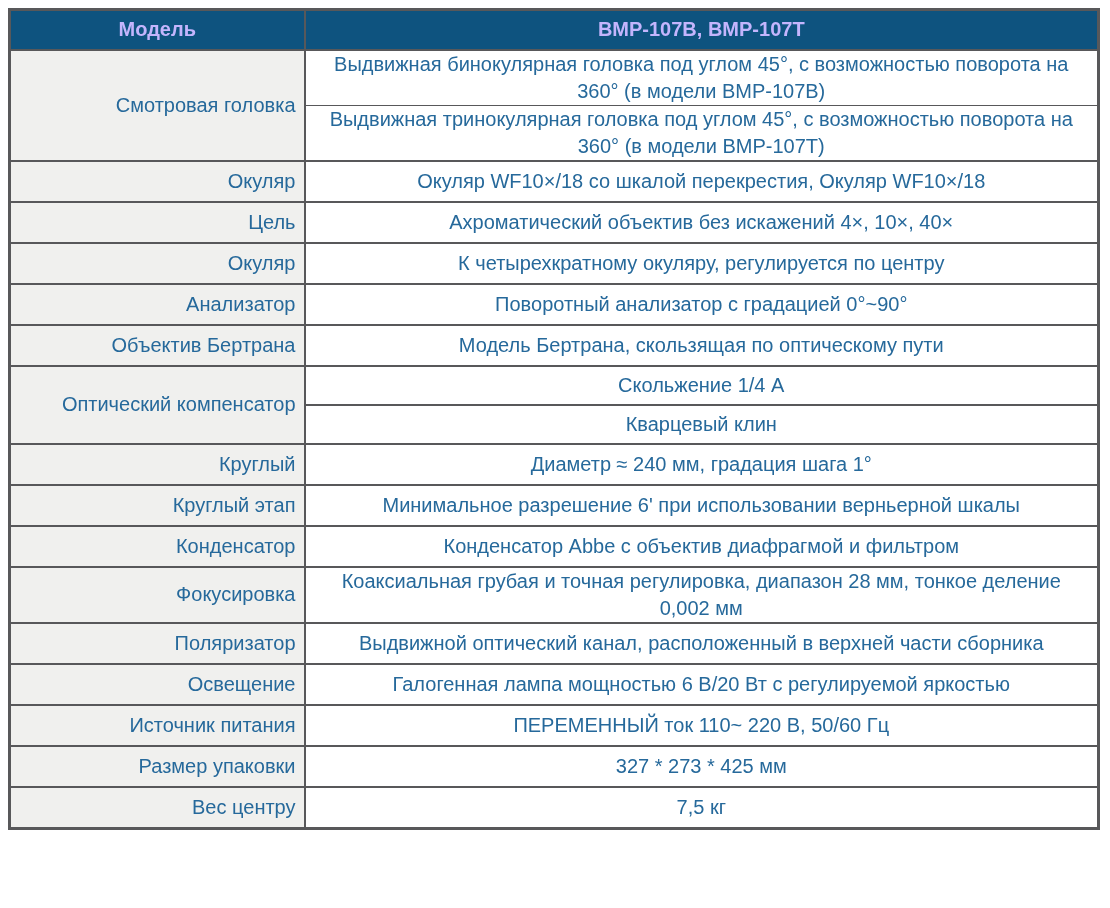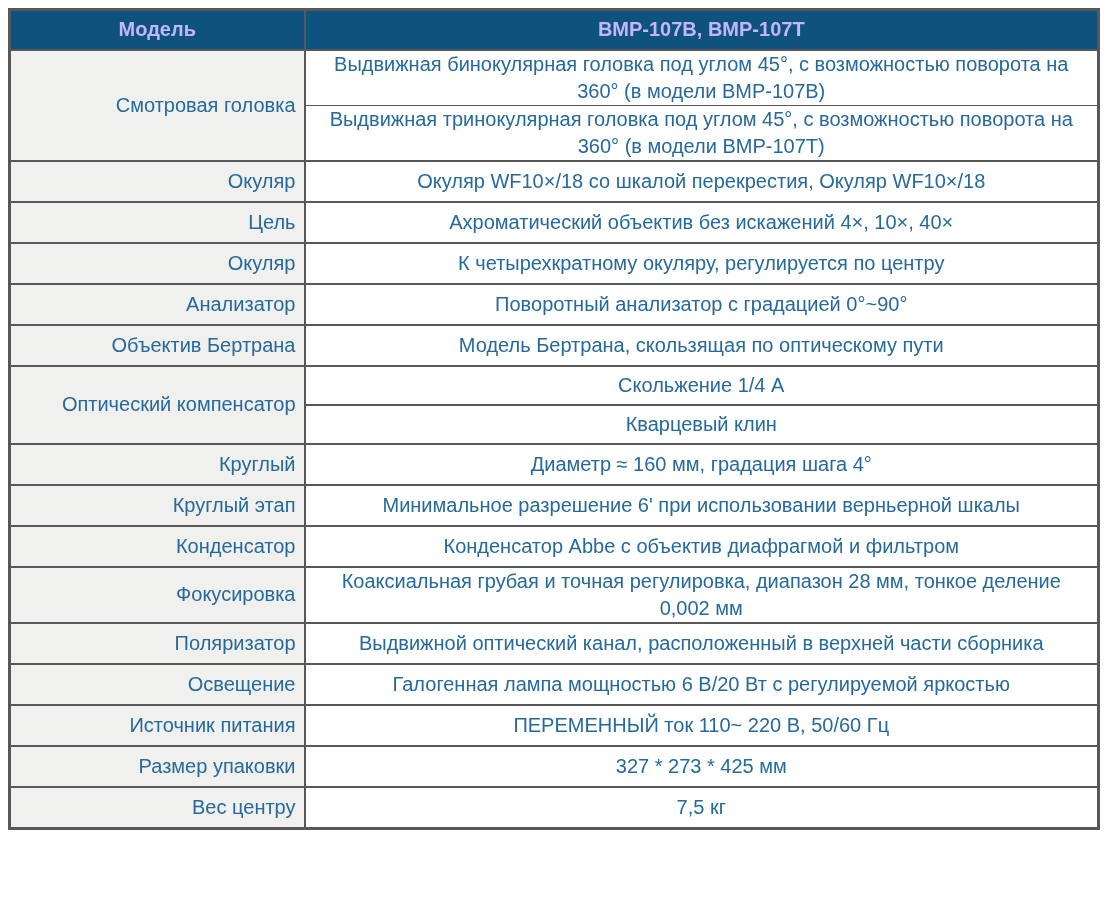--- a/index.html
+++ b/index.html
@@ -108,21 +108,21 @@
       <tr>
         <td class="label-cell" rowspan="2">Оптический компенсатор</td>
         <td class="value-cell">Скольжение 1/4 А</td>
       </tr>
       <tr>
         <td class="value-cell">Кварцевый клин</td>
       </tr>
 
       <tr>
         <td class="label-cell">Круглый</td>
-        <td class="value-cell">Диаметр ≈ 160 мм, градация шага 4°</td>
+        <td class="value-cell">Диаметр ≈ 240 мм, градация шага 1°</td>
       </tr>
 
       <tr>
         <td class="label-cell">Круглый этап</td>
         <td class="value-cell">Минимальное разрешение 6' при использовании верньерной шкалы</td>
       </tr>
 
       <tr>
         <td class="label-cell">Конденсатор</td>
         <td class="value-cell">Конденсатор Abbe с объектив диафрагмой и фильтром</td>

